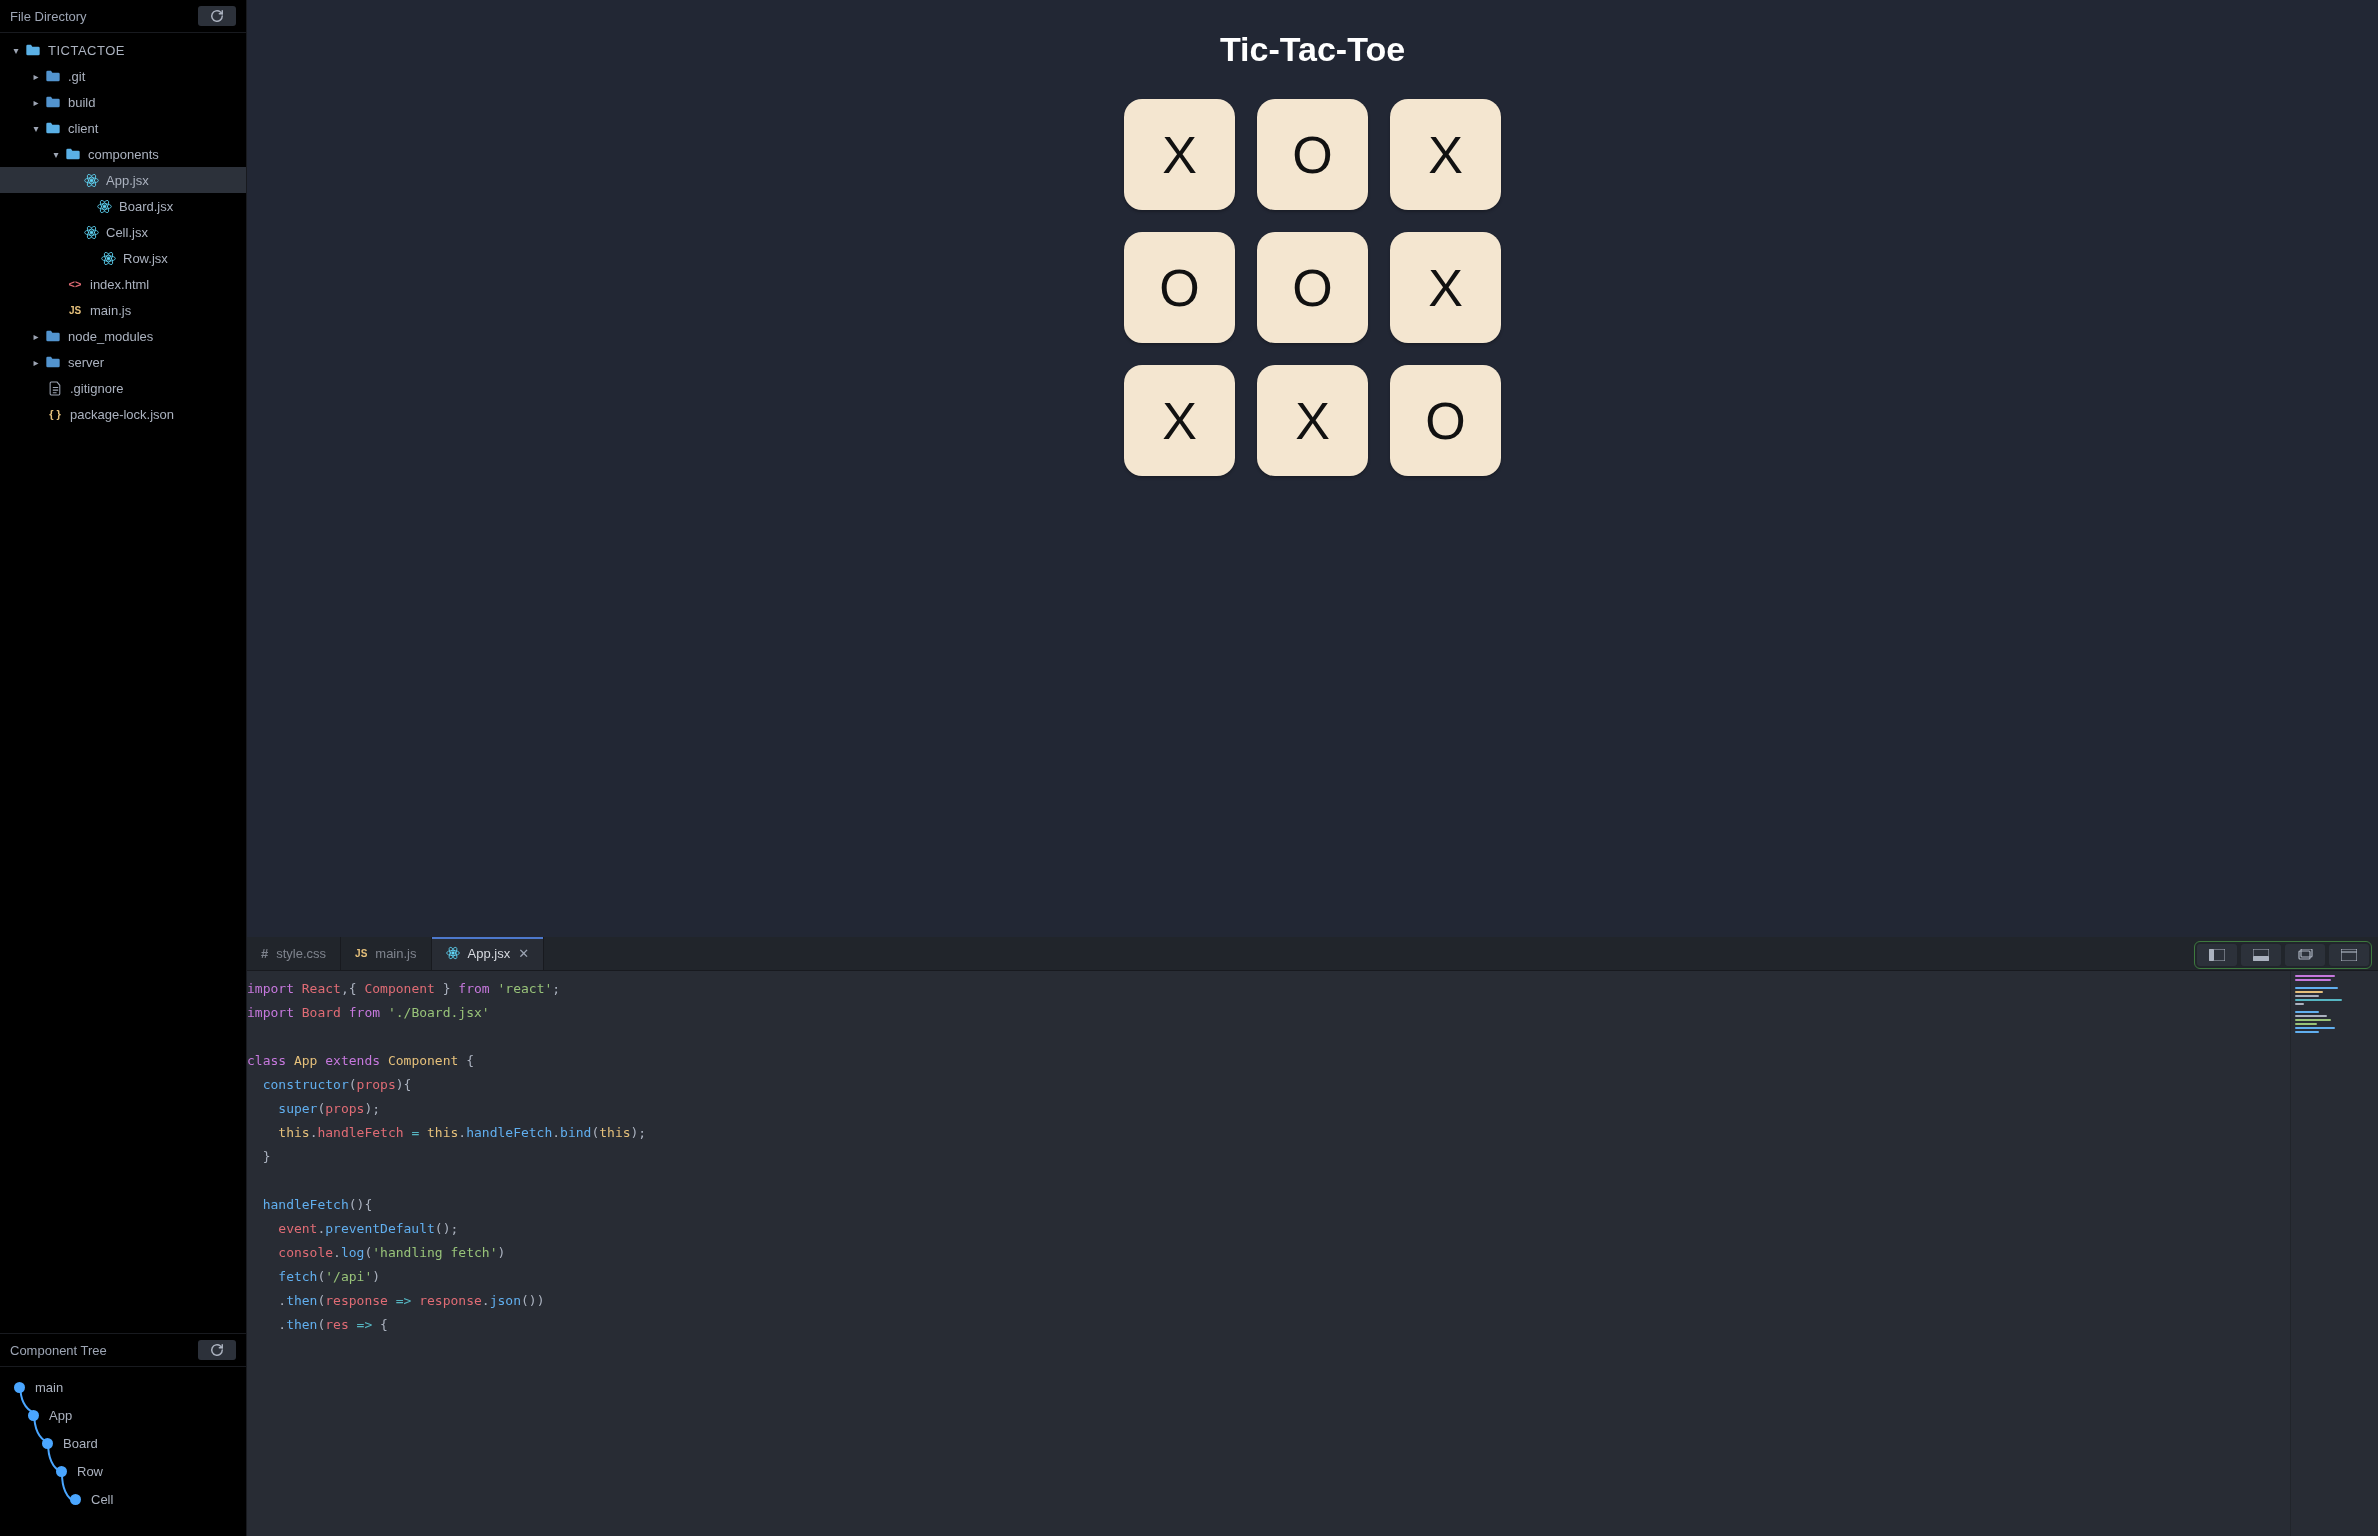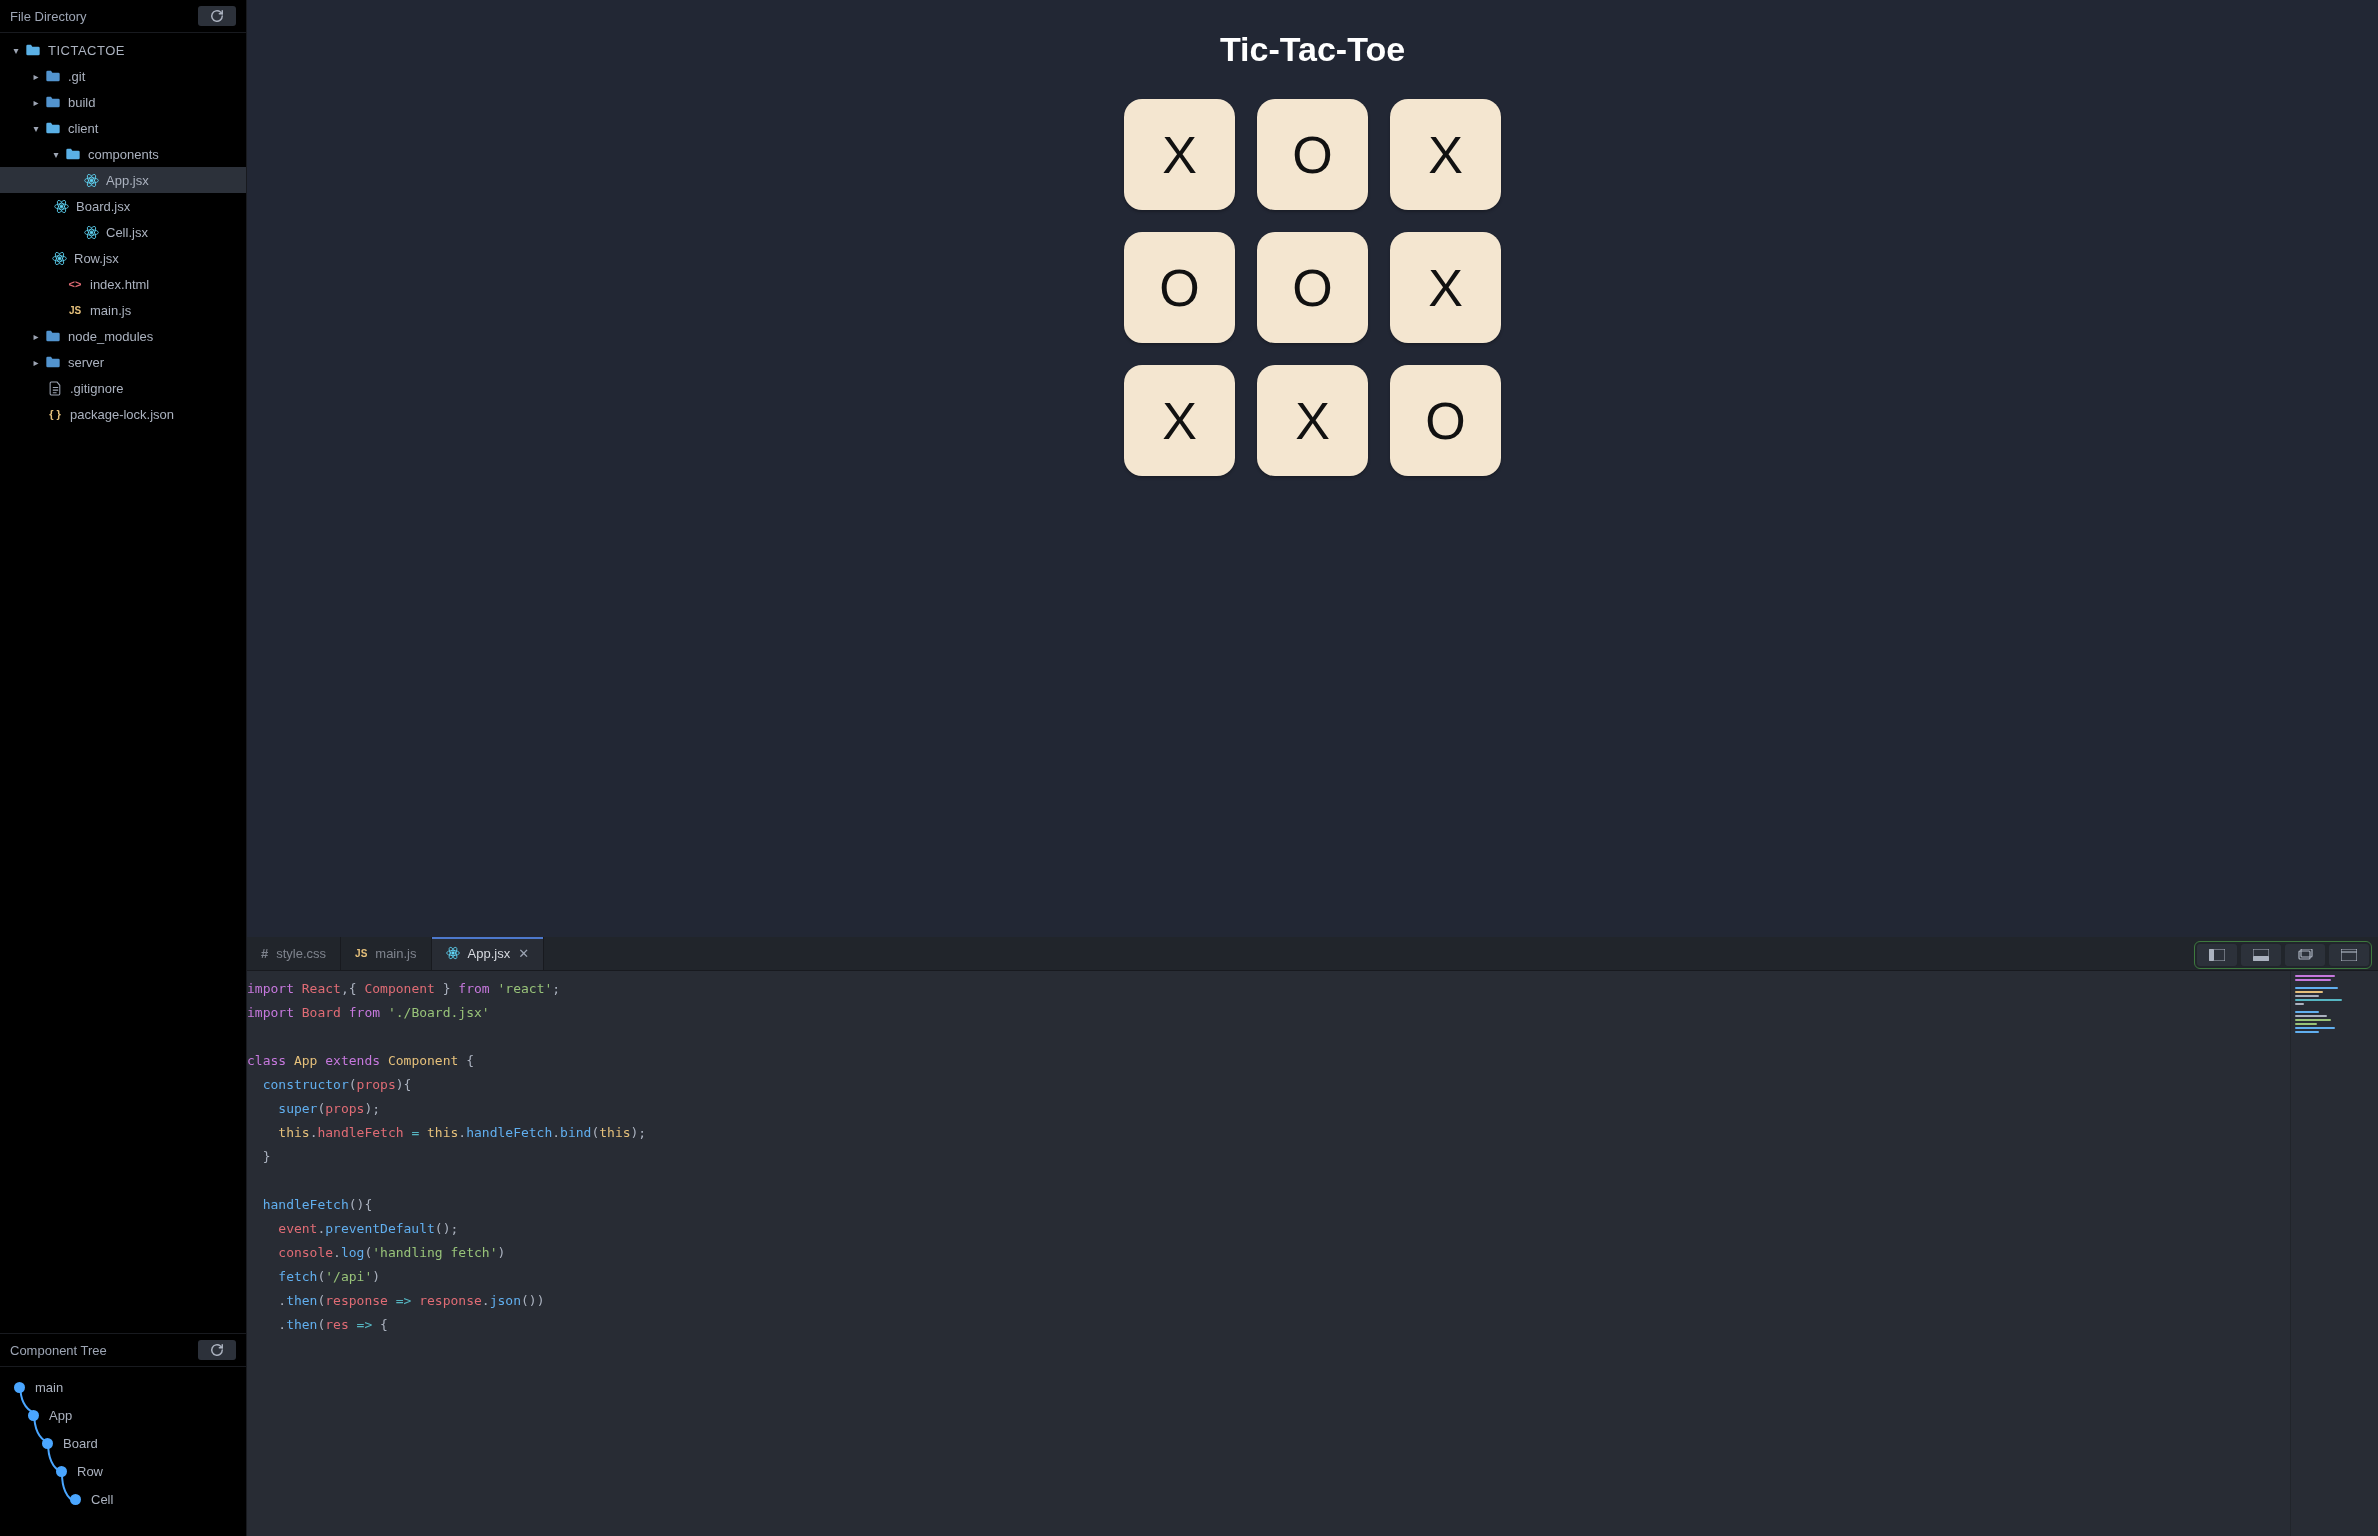--- a/index.html
+++ b/index.html
@@ -318,21 +318,21 @@
         <span class="tree-icon react-icon">
             <svg width="15" height="15" viewBox="-11 -11 22 22" stroke="#61dafb" fill="none" stroke-width="1.2">
               <circle r="2" fill="#61dafb"></circle>
               <ellipse rx="10" ry="4"></ellipse>
               <ellipse rx="10" ry="4" transform="rotate(60)"></ellipse>
               <ellipse rx="10" ry="4" transform="rotate(120)"></ellipse>
             </svg>
           </span>
         <span class="tree-label">App.jsx</span>
       </div>
-      <div class="tree-row" style="padding-left:52px">
+      <div class="tree-row" style="padding-left:95px">
         <span class="tree-icon react-icon">
             <svg width="15" height="15" viewBox="-11 -11 22 22" stroke="#61dafb" fill="none" stroke-width="1.2">
               <circle r="2" fill="#61dafb"></circle>
               <ellipse rx="10" ry="4"></ellipse>
               <ellipse rx="10" ry="4" transform="rotate(60)"></ellipse>
               <ellipse rx="10" ry="4" transform="rotate(120)"></ellipse>
             </svg>
           </span>
         <span class="tree-label">Board.jsx</span>
       </div>
@@ -340,21 +340,21 @@
         <span class="tree-icon react-icon">
             <svg width="15" height="15" viewBox="-11 -11 22 22" stroke="#61dafb" fill="none" stroke-width="1.2">
               <circle r="2" fill="#61dafb"></circle>
               <ellipse rx="10" ry="4"></ellipse>
               <ellipse rx="10" ry="4" transform="rotate(60)"></ellipse>
               <ellipse rx="10" ry="4" transform="rotate(120)"></ellipse>
             </svg>
           </span>
         <span class="tree-label">Cell.jsx</span>
       </div>
-      <div class="tree-row" style="padding-left:50px">
+      <div class="tree-row" style="padding-left:99px">
         <span class="tree-icon react-icon">
             <svg width="15" height="15" viewBox="-11 -11 22 22" stroke="#61dafb" fill="none" stroke-width="1.2">
               <circle r="2" fill="#61dafb"></circle>
               <ellipse rx="10" ry="4"></ellipse>
               <ellipse rx="10" ry="4" transform="rotate(60)"></ellipse>
               <ellipse rx="10" ry="4" transform="rotate(120)"></ellipse>
             </svg>
           </span>
         <span class="tree-label">Row.jsx</span>
       </div>

